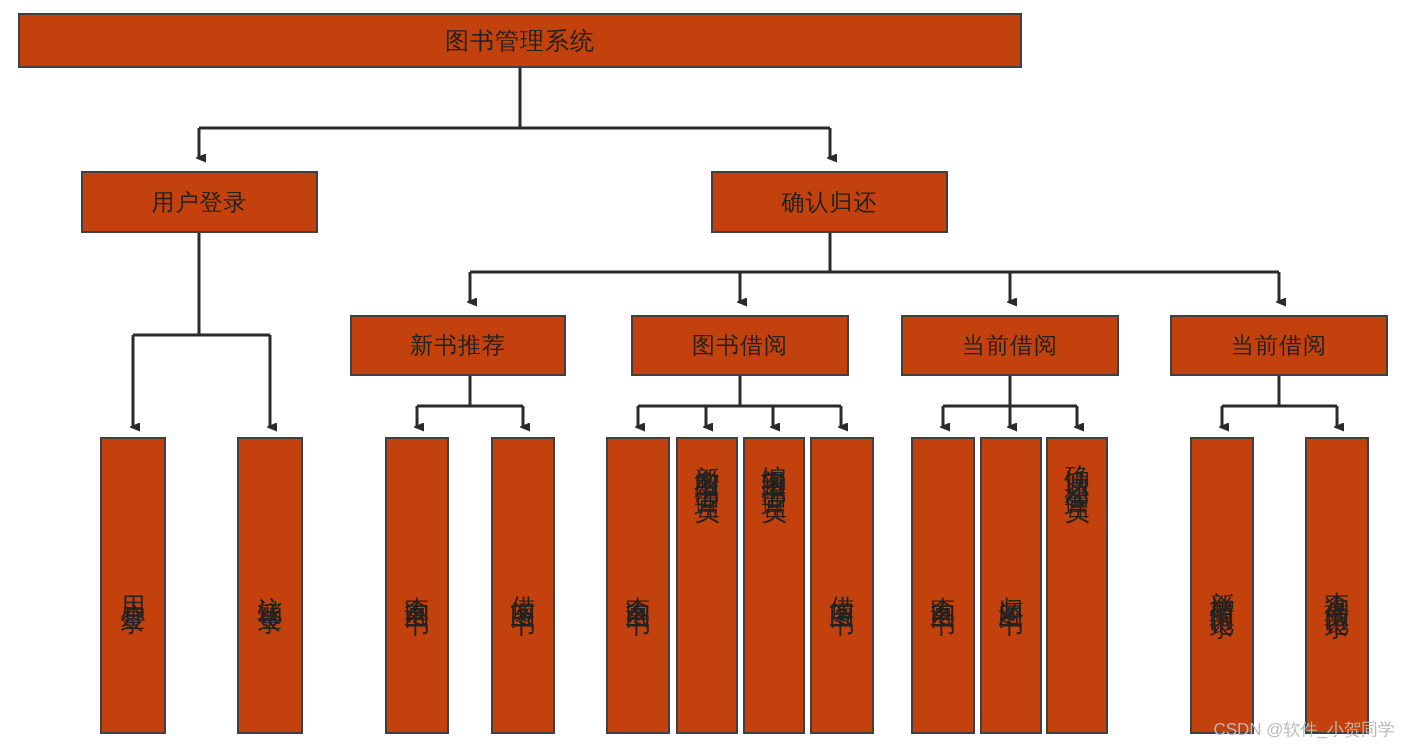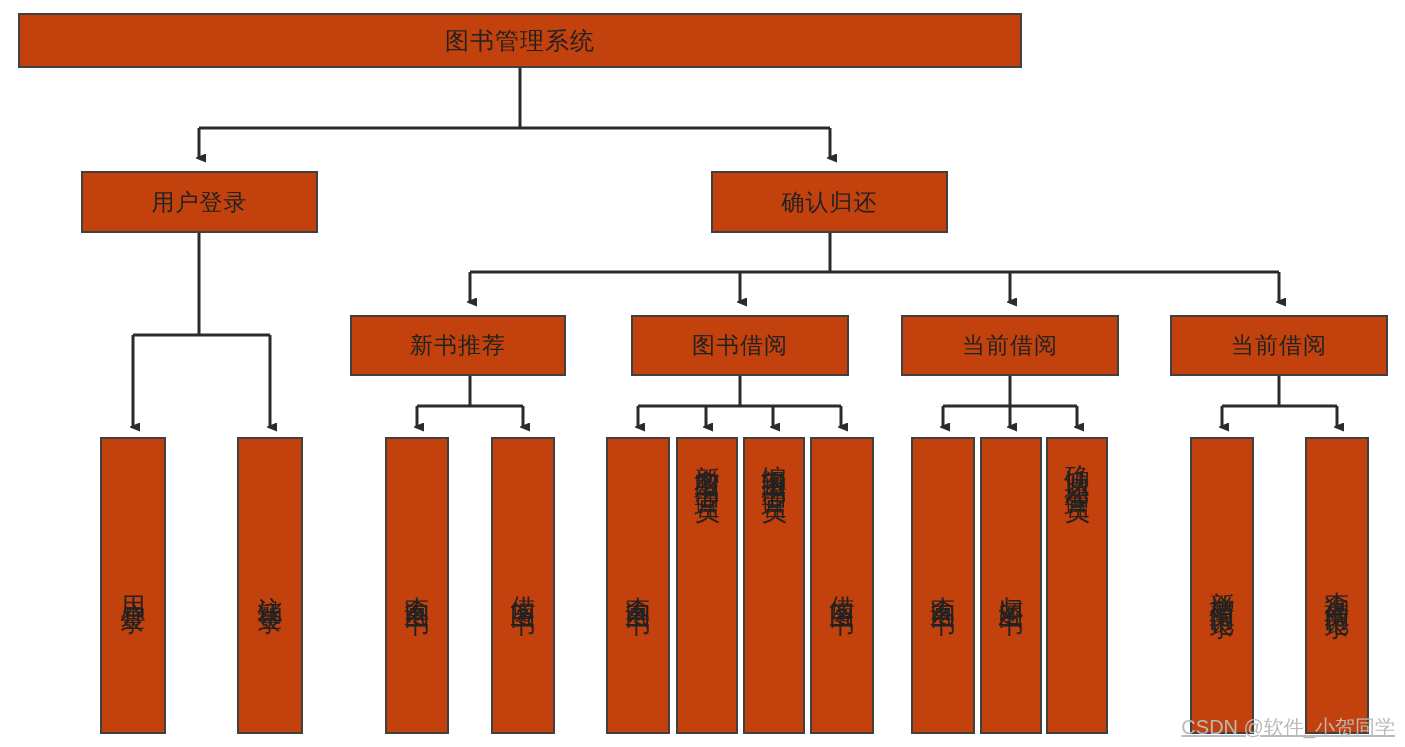--- a/index.html
+++ b/index.html
@@ -47,25 +47,24 @@
   .node.leaf.mid{
     align-items:center;
     padding-top:0;
   }
   .node.root .label{font-size:24px;}
 
   #watermark{
     position:absolute;
     right:10px;
     bottom:6px;
-    font-size:20px;
+    font-size:17px;
     color:#b9b9b9;
     z-index:5;
     white-space:nowrap;
-    text-decoration:underline;
   }
 </style>
 </head>
 <body>
 
 <div id="canvas">
 
   <svg class="edges" viewBox="0 0 1405 747">
     <defs>
       <marker id="arrow" markerWidth="10" markerHeight="10" refX="4.5" refY="7" orient="auto" markerUnits="userSpaceOnUse">

